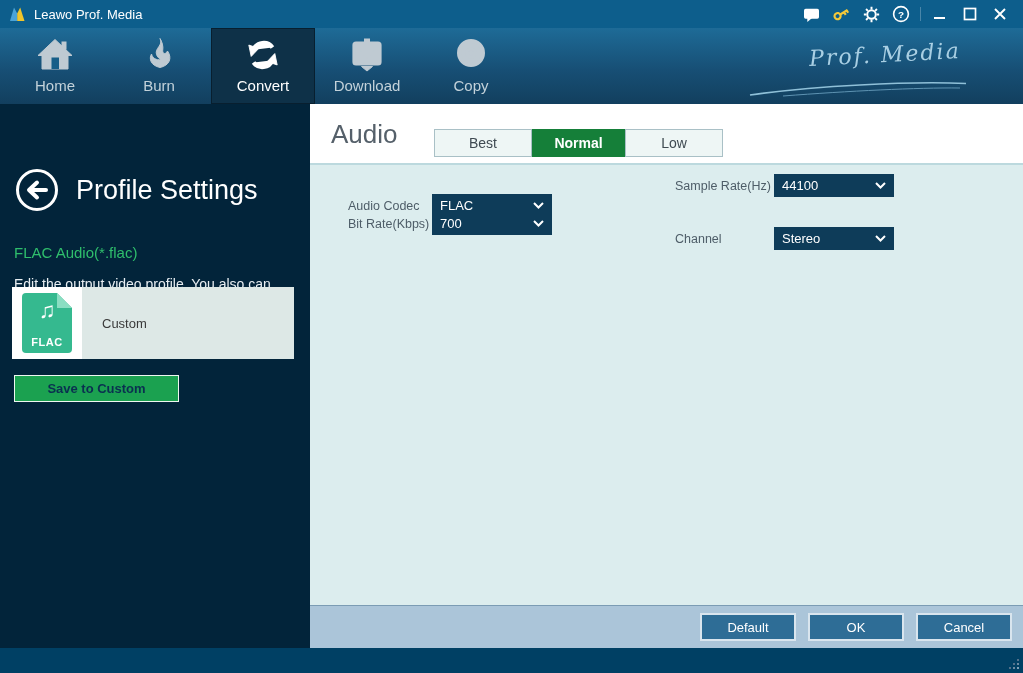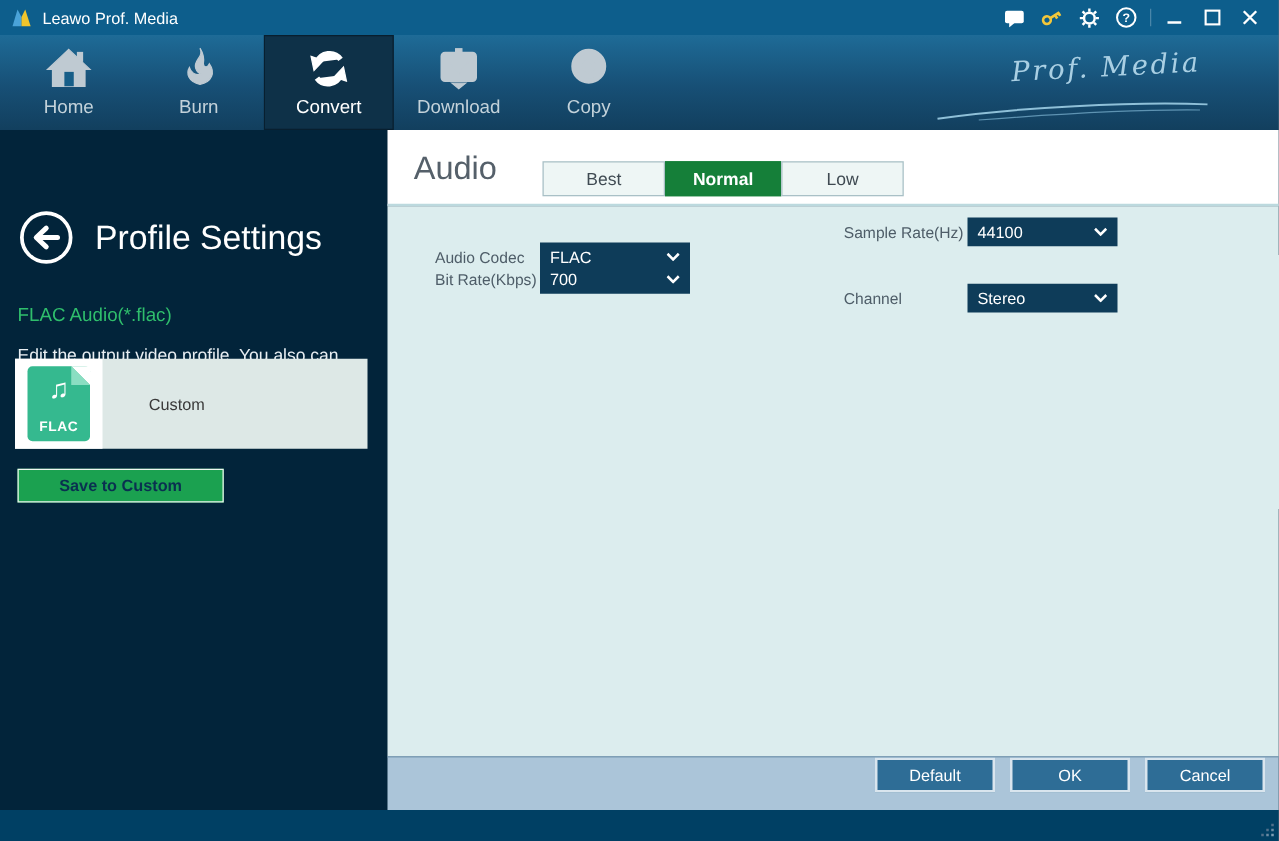--- a/index.html
+++ b/index.html
@@ -45,21 +45,21 @@
     display:flex; align-items:center; justify-content:center; }
   .flac-icon { position:relative; width:50px; height:60px; background:#35b98f; border-radius:4px; }
   .flac-icon::before { content:""; position:absolute; top:0; right:0; width:0; height:0;
     border-top:15px solid #ffffff; border-left:15px solid transparent; }
   .flac-icon::after { content:""; position:absolute; top:0; right:0; width:0; height:0;
     border-bottom:15px solid #8adec2; border-right:15px solid transparent; }
   .flac-note { position:absolute; top:7px; left:0; width:100%; text-align:center;
     color:#fff; font-size:22px; line-height:1; }
   .flac-text { position:absolute; bottom:5px; left:0; width:100%; text-align:center;
     color:#fff; font-size:11px; font-weight:bold; letter-spacing:.5px; }
-  .custom-label { margin-left:37px; color:#3a3a3a; font-size:13px; }
+  .custom-label { margin-left:20px; color:#3a3a3a; font-size:13px; }
   .save-btn { position:absolute; top:271px; left:14px; width:165px; height:27px;
     background:#1ba150; border:1px solid #eef7f0; color:#0a3050; font-weight:bold;
     font-size:13px; display:flex; align-items:center; justify-content:center; cursor:pointer; }
 
   
   .main-header { position:absolute; top:104px; left:310px; right:0; height:61px;
     background:#ffffff; border-bottom:2px solid #bcd9de; }
   .audio-title { position:absolute; left:21px; top:15px; font-size:26px; color:#55606a; }
   .quality-group { position:absolute; left:124px; top:25px; display:flex; }
   .q-btn { width:98px; height:28px; background:#eef6f5; border:1px solid #a9c0c6;
@@ -72,21 +72,21 @@
   .f-codec   { left:38px;  top:9px;margin-top:20px; }  .f-codec .flabel   { width:84px; }
   .f-sample  { left:365px; top:9px; }  .f-sample .flabel  { width:99px; }
   .f-bitrate { left:38px;  top:47px; } .f-bitrate .flabel { width:84px; }
   .f-channel { left:365px; top:62px; } .f-channel .flabel { width:99px; }
   .select { width:120px; height:23px; background:#0e3c59; color:#fff; display:flex;
     align-items:center; padding:0 8px; font-size:13px; cursor:pointer; }
   .select .sval { flex:1; }
   .select svg { flex:none; }
 
   .button-bar { position:absolute; top:605px; left:310px; right:0; height:43px;
-    background:#abc5d9; border-top:1px solid #7b9cb4; display:flex; 
+    background:#abc5d9; border-top:1px solid #7b9cb4; display:flex; align-items:center;
     justify-content:flex-end; gap:12px; padding-right:11px; }
   .bar-btn { width:96px; height:28px; background:#2e6d96; border:2px solid #d9e5ee;
     color:#fff; font-size:13px; display:flex; align-items:center; justify-content:center; cursor:pointer; }
 
   
   .footer { position:absolute; bottom:0; left:0; width:100%; height:25px; background:#004064; }
   .grip { position:absolute; right:4px; bottom:4px; width:2px; height:2px; background:#7f9fb5;
     box-shadow:-4px 0 #6c8ba2, 0 -4px #6c8ba2, -8px 0 #52708a, -4px -4px #52708a, 0 -8px #52708a; }
 </style>
 </head>

